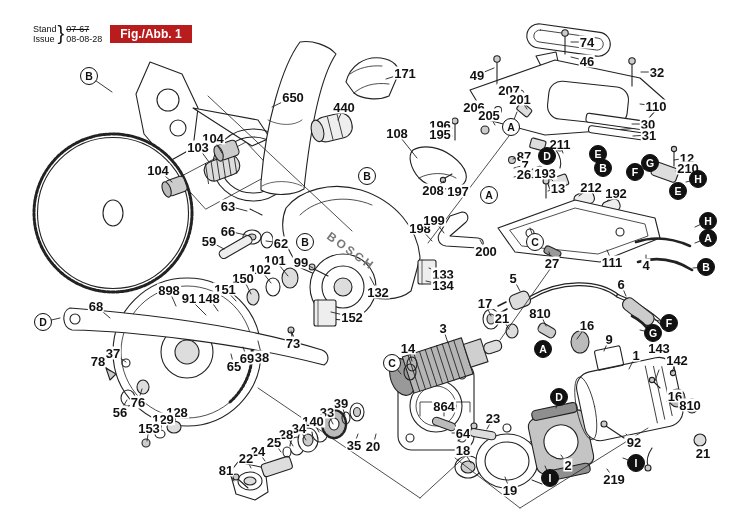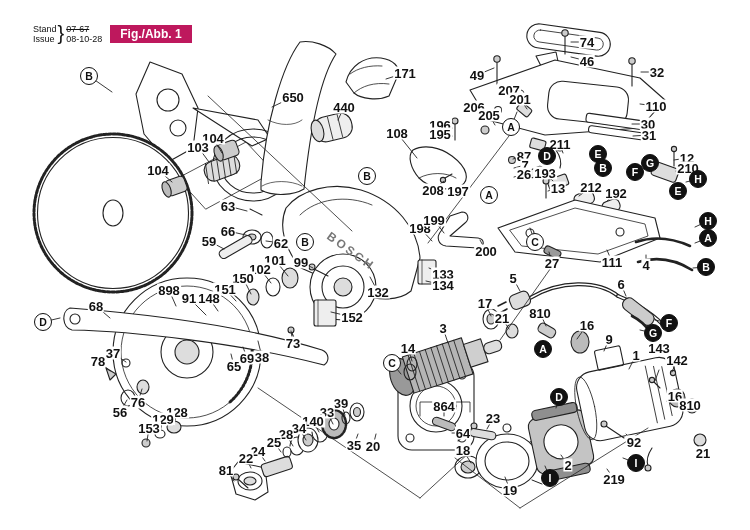--- a/index.html
+++ b/index.html
@@ -6,21 +6,21 @@
   .stage{position:relative;width:750px;height:530px;background:#fff;overflow:hidden;
          font-family:"Liberation Sans",sans-serif;color:#111;}
   .stage svg{position:absolute;left:0;top:0;z-index:1;}
   .hdr{position:absolute;left:33px;top:18px;z-index:4;}
   .hdr-line{font-size:11px;font-weight:bold;letter-spacing:.3px;white-space:nowrap;}
   .stand-row{display:flex;align-items:center;margin-top:4px;}
   .stand-col{font-size:9px;line-height:10px;}
   .brace{font-size:20px;font-weight:normal;margin:0 2px 0 1px;}
   .vals{font-size:9px;line-height:10px;}
   .struck{text-decoration:line-through;}
-  .figbadge{background:#be185d;color:#fff;font-size:12px;font-weight:bold;
+  .figbadge{background:#b91c1c;color:#fff;font-size:12px;font-weight:bold;
             padding:2px 10px;margin-left:8px;white-space:nowrap;}
   .ftr{position:absolute;left:33px;top:458px;z-index:4;font-size:9.5px;line-height:11px;}
   .part-label{position:absolute;transform:translate(-50%,-50%);font-size:13px;font-weight:bold;
               line-height:1;background:#fff;padding:0 1px;z-index:3;white-space:nowrap;}
   .badge{position:absolute;transform:translate(-50%,-50%);width:16px;height:16px;border-radius:50%;
          border:1.4px solid #111;background:#fff;color:#111;font-size:10.5px;font-weight:bold;
          display:flex;align-items:center;justify-content:center;z-index:3;line-height:1;}
   .badge.filled{background:#111;color:#fff;border-color:#111;}
 </style>
 </head>
@@ -423,21 +423,21 @@
 
   <div class="hdr">
     <div class="stand-row">
       <div class="stand-col">
         <div>Stand</div>
         <div>Issue</div>
       </div>
       <div class="brace">}</div>
       <div class="vals">
         <div class="struck">07-67</div>
-        <div>08-10-28</div>
+        <div>08-08-28</div>
       </div>
       <div class="figbadge">Fig./Abb. 1</div>
     </div>
   </div>
 
 
 <div class="part-label" style="left: 405px; top: 73px;">171</div>
     <div class="part-label" style="left: 293px; top: 97px;">650</div>
     <div class="part-label" style="left: 344px; top: 107px;">440</div>
     <div class="part-label" style="left: 397px; top: 133px;">108</div>

